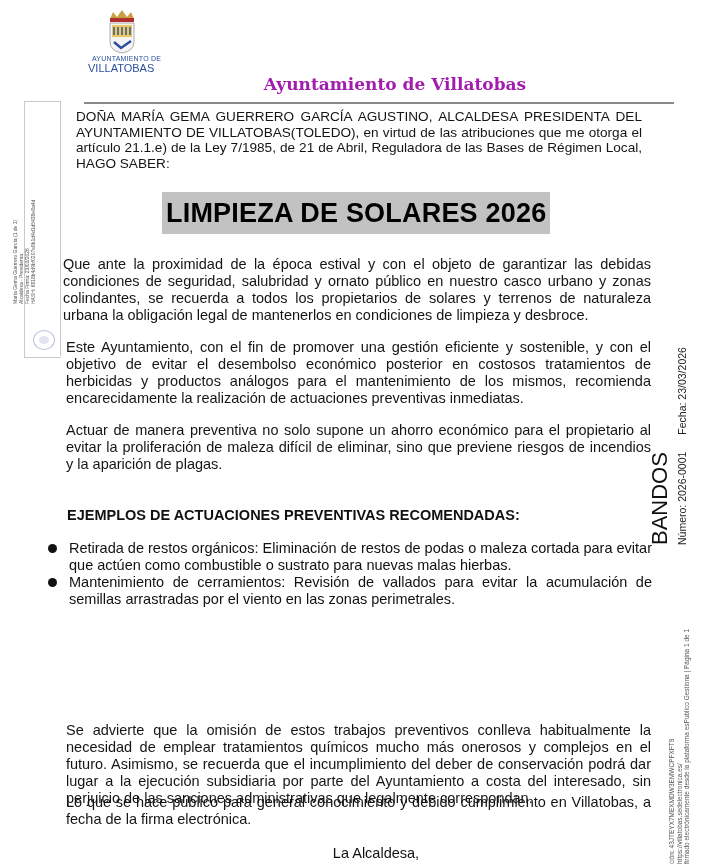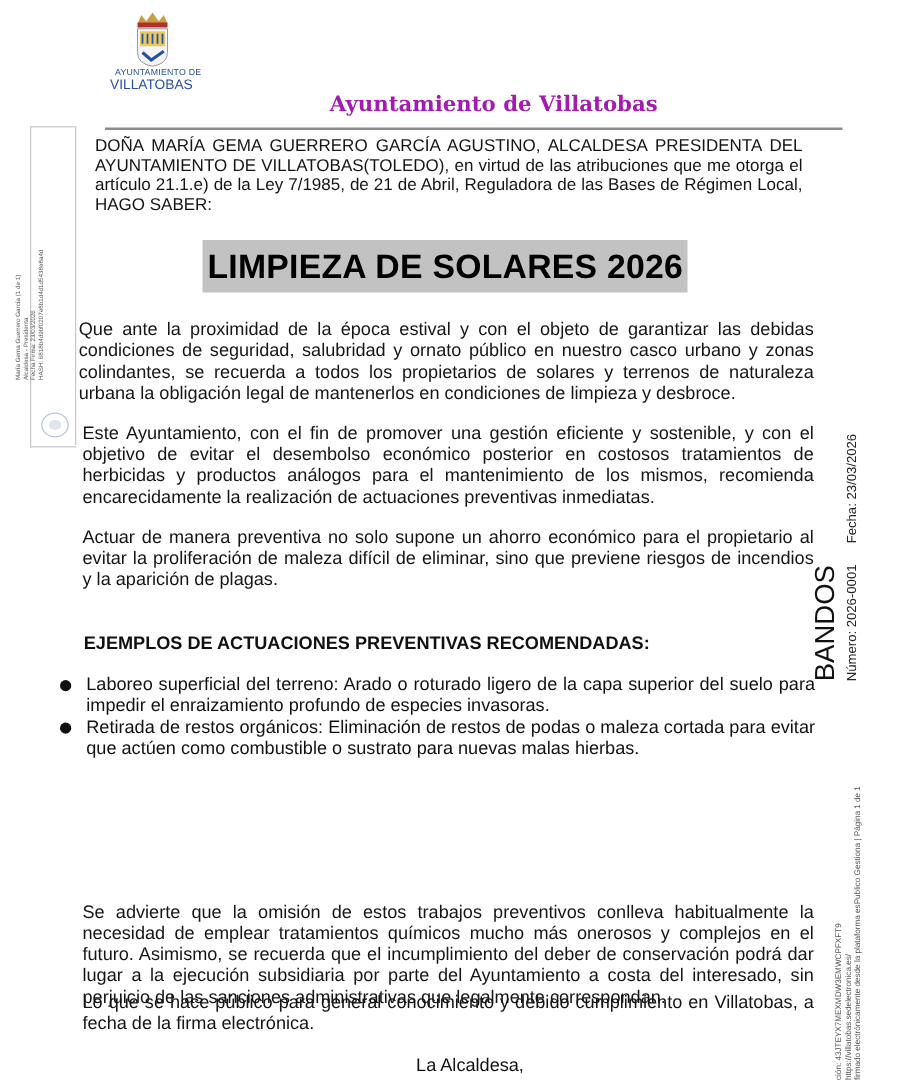--- a/index.html
+++ b/index.html
@@ -84,22 +84,22 @@
   <div class="title">LIMPIEZA DE SOLARES 2026</div>
 </div>
 
 <div class="p p1">Que ante la proximidad de la época estival y con el objeto de garantizar las debidas condiciones de seguridad, salubridad y ornato público en nuestro casco urbano y zonas colindantes, se recuerda a todos los propietarios de solares y terrenos de naturaleza urbana la obligación legal de mantenerlos en condiciones de limpieza y desbroce.</div>
 <div class="p p2">Este Ayuntamiento, con el fin de promover una gestión eficiente y sostenible, y con el objetivo de evitar el desembolso económico posterior en costosos tratamientos de herbicidas y productos análogos para el mantenimiento de los mismos, recomienda encarecidamente la realización de actuaciones preventivas inmediatas.</div>
 <div class="p p3">Actuar de manera preventiva no solo supone un ahorro económico para el propietario al evitar la proliferación de maleza difícil de eliminar, sino que previene riesgos de incendios y la aparición de plagas.</div>
 
 <div class="sec">EJEMPLOS DE ACTUACIONES PREVENTIVAS RECOMENDADAS:</div>
 
 <ul class="bullets">
-  <li><span class="dot"></span><span>Laboreo superficial del terreno: Arado o roturado ligero de la capa superior del suelo para impedir el enraizamiento profundo de especies invasoras.</span></li>
   <li><span class="dot"></span><span>Retirada de restos orgánicos: Eliminación de restos de podas o maleza cortada para evitar que actúen como combustible o sustrato para nuevas malas hierbas.</span></li>
+  <li><span class="dot"></span><span>Mantenimiento de cerramientos: Revisión de vallados para evitar la acumulación de semillas arrastradas por el viento en las zonas perimetrales.</span></li>
 </ul>
 
 <div class="p p4">Se advierte que la omisión de estos trabajos preventivos conlleva habitualmente la necesidad de emplear tratamientos químicos mucho más onerosos y complejos en el futuro. Asimismo, se recuerda que el incumplimiento del deber de conservación podrá dar lugar a la ejecución subsidiaria por parte del Ayuntamiento a costa del interesado, sin perjuicio de las sanciones administrativas que legalmente correspondan.</div>
 <div class="p p5">Lo que se hace público para general conocimiento y debido cumplimiento en Villatobas, a fecha de la firma electrónica.</div>
 
 <div class="signer"><span>La Alcaldesa,</span></div>
 
 <div class="side-block">
   <span class="bandos">BANDOS</span>
 </div>

